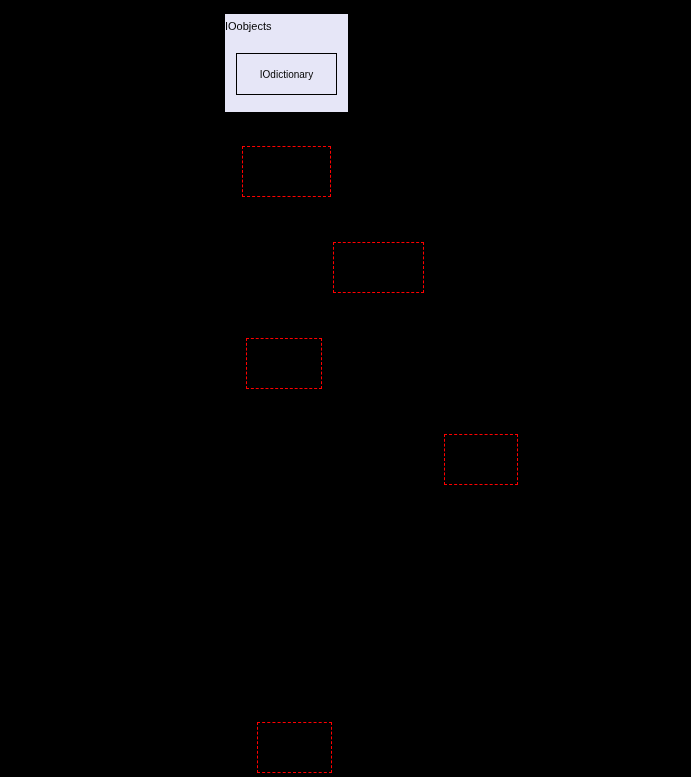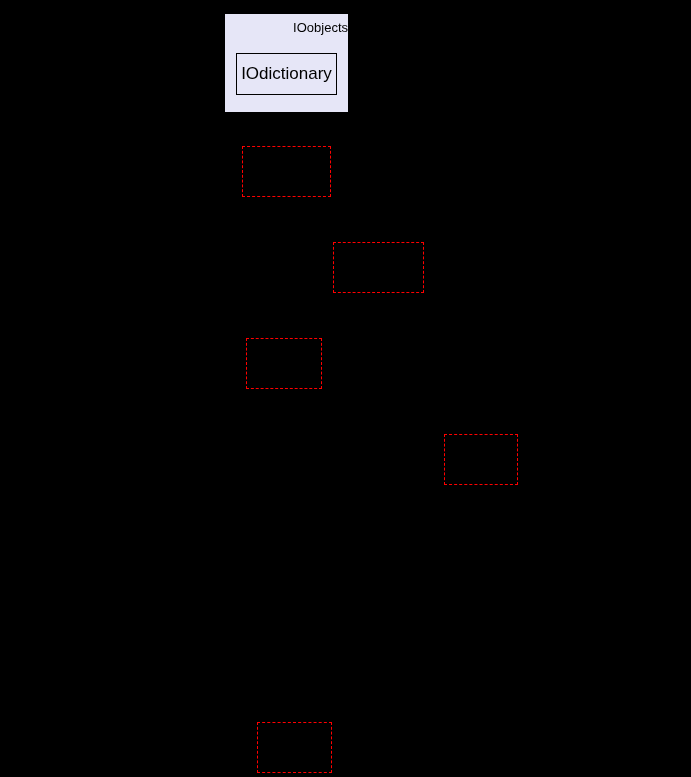--- a/index.html
+++ b/index.html
@@ -27,31 +27,31 @@
     position: absolute;
     box-sizing: border-box;
     background: #e6e6f7;
     border: 1px solid #000000;
   }
   .cluster-label {
     position: absolute;
     left: 0;
     right: 0;
     top: 6px;
-    text-align: right;
-    font-size: 13px;
+    text-align: left;
+    font-size: 11px;
     color: #000000;
   }
   .node {
     position: absolute;
     box-sizing: border-box;
     display: flex;
     align-items: center;
     justify-content: center;
-    font-size: 17px;
+    font-size: 10px;
     color: #000000;
   }
   .node.solid {
     background: #e6e6f7;
     border: 1px solid #000000;
   }
   .node.dashed {
     background: #000000;
     border: 1px dashed #ff0000;
     color: #ff0000;

